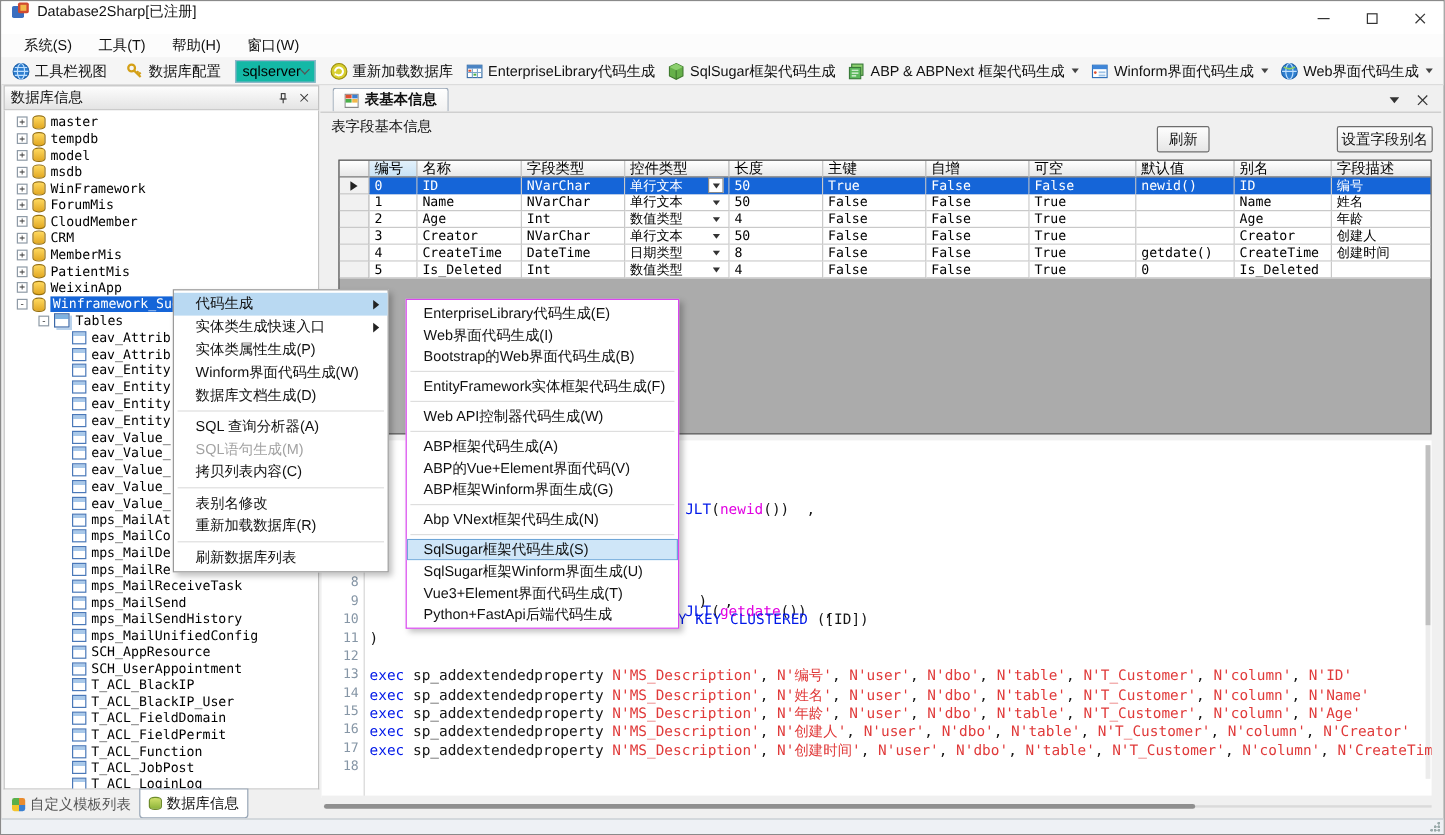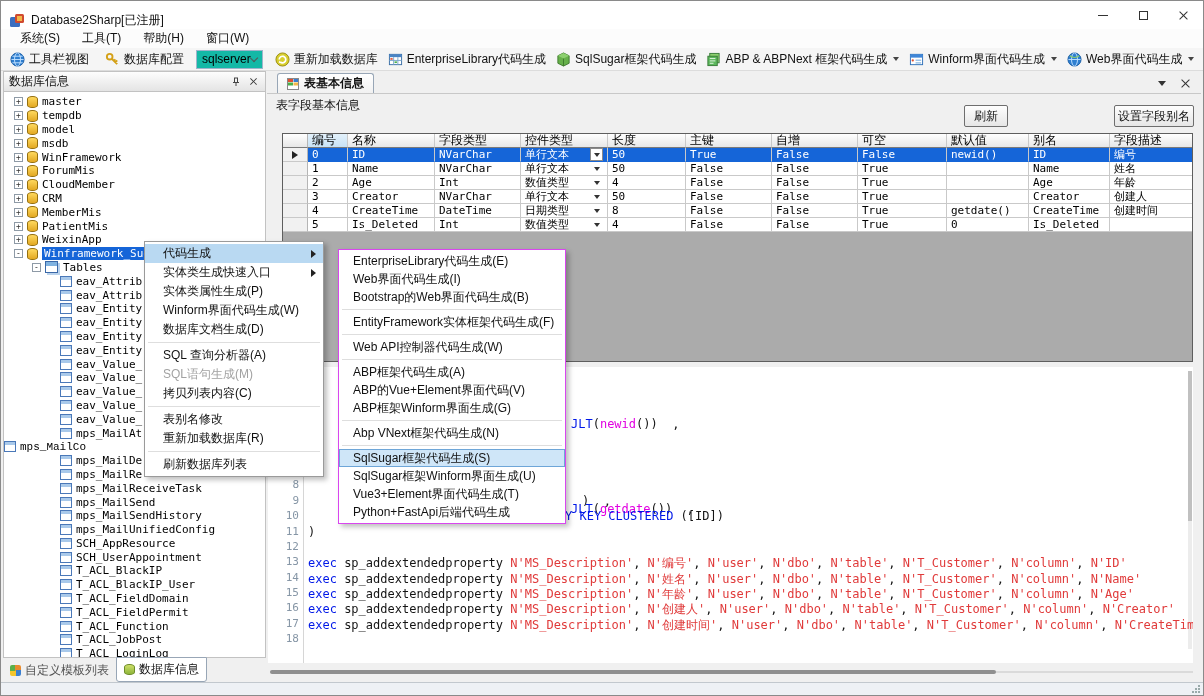--- a/index.html
+++ b/index.html
@@ -1,20 +1,20 @@
 <!DOCTYPE html>
 <html><head>
 <meta charset="utf-8">
 <style>
   html,body{margin:0;padding:0;background:#c8c8c8;}
   *{box-sizing:border-box;}
   .win{position:relative;width:1204px;height:696px;background:#f0f0f0;border:1px solid #8a8a8a;
        font-family:"Liberation Sans",sans-serif;overflow:hidden;}
   
-  .titlebar{position:absolute;left:0;top:0;right:0;height:28px;background:#ffffff;display:flex;align-items:flex-end;}
+  .titlebar{position:absolute;left:0;top:0;right:0;height:28px;background:#ffffff;display:flex;align-items:flex-start;}
   .appicon{margin-left:8px;width:16px;height:16px;}
   .title-text{margin-left:6px;font-size:12px;color:#111;}
   .win-controls{position:absolute;right:0;top:0;display:flex;height:28px;}
   .win-btn{width:40px;height:28px;display:flex;align-items:center;justify-content:center;}
   .ic-min{width:10px;height:1px;background:#333;}
   .ic-max{width:9px;height:9px;border:1px solid #333;}
   .ic-x{position:relative;width:11px;height:11px;}
   .ic-x::before,.ic-x::after{content:"";position:absolute;left:5px;top:0;width:1px;height:11px;background:#333;}
   .ic-x::before{transform:rotate(45deg);} .ic-x::after{transform:rotate(-45deg);}
   
@@ -347,21 +347,21 @@
           <span>eav_Value_</span>
         </div>
         <div class="trow" style="padding-left: 56px;">
           <span class="tb-ic"></span>
           <span>eav_Value_</span>
         </div>
         <div class="trow" style="padding-left: 56px;">
           <span class="tb-ic"></span>
           <span>mps_MailAt</span>
         </div>
-        <div class="trow" style=" font-family: Liberation Mono, monospace;">
+        <div class="trow" style="padding-left: 56px;">
           <span class="tb-ic"></span>
           <span>mps_MailCo</span>
         </div>
         <div class="trow" style="padding-left: 56px;">
           <span class="tb-ic"></span>
           <span>mps_MailDe</span>
         </div>
         <div class="trow" style="padding-left: 56px;">
           <span class="tb-ic"></span>
           <span>mps_MailRe</span>

